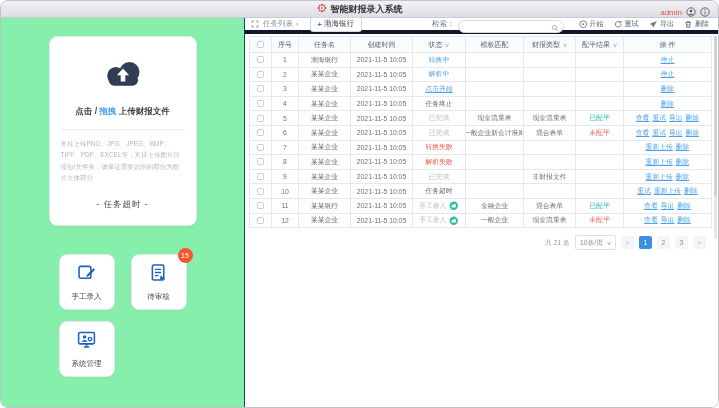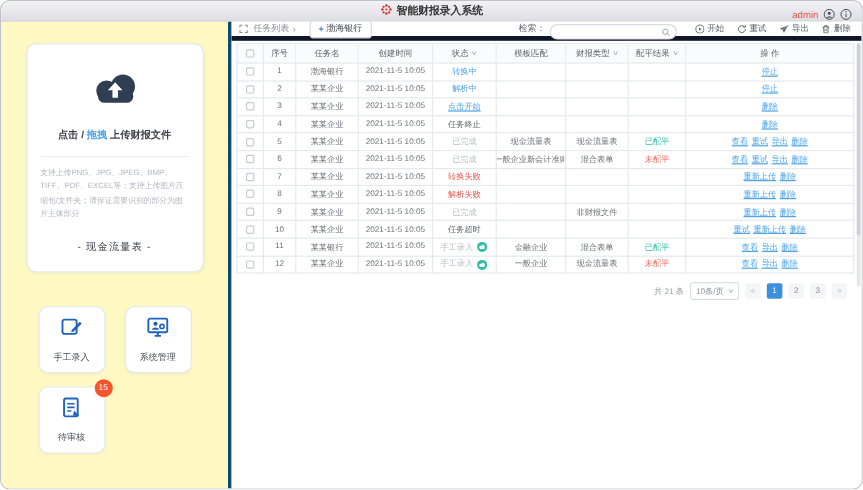--- a/index.html
+++ b/index.html
@@ -8,21 +8,21 @@
 
   
   .titlebar { height:17px; background:linear-gradient(#f3f3f6,#dddde3); border-bottom:1px solid #c9cbd1; display:flex; align-items:center; justify-content:center; position:relative; }
   .title-group { display:flex; align-items:flex-start; gap:4px; font-size:9px; color:#333; font-weight:bold; }
   .titlebar-right { position:absolute; right:8px; top:0; height:100%; display:flex; align-items:flex-end; gap:4px; }
   .admin-name { font-size:8px; color:#e2574c; }
   .tb-icon { display:flex; align-items:center; }
 
   
   .body-row { display:flex; height:389px; }
-  .sidebar { width:192px; background:#fef9c3; border-right:3px solid #0c4a6e; padding-top:14px; flex:none; }
+  .sidebar { width:244px; background:#86efac; border-right:1px solid #0c4a6e; padding-top:14px; flex:none; }
   .main { flex:1; display:flex; flex-direction:column; background:#fff; position:relative; min-width:0; }
 
   
   .upload-card { width:148px; margin:4px auto 0; background:#fff; border:1px solid #e4e7ed; border-radius:8px; padding:20px 11px 14px; text-align:center; box-shadow:0 1px 3px rgba(60,70,90,.05); }
   .upload-title { margin-top:12px; font-size:8.5px; font-weight:bold; color:#3a3f48; }
   .upload-title .drag-link { color:#4da3e8; }
   .upload-divider { border:none; border-top:1px solid #ededf1; margin:11px 0 8px; }
   .upload-hint { font-size:6.5px; color:#b1b6c0; text-align:left; line-height:1.75; }
   .upload-action { margin-top:15px; font-size:8.5px; color:#3a3f48; letter-spacing:1px; }
 
@@ -127,48 +127,48 @@
                 <circle cx="41" cy="21" r="14"></circle>
                 <rect x="12" y="25" width="41" height="15" rx="7.5"></rect>
               </g>
               <path d="M32 16l8.5 9.5h-5.3V34h-6.4v-8.5h-5.3z" fill="#fff"></path>
             </svg></span>
         <div class="upload-title">
           <span>点击</span><span> / </span><span class="drag-link">拖拽</span><span> 上传财报文件</span>
         </div>
         <hr class="upload-divider">
         <div class="upload-hint">支持上传PNG、JPG、JPEG、BMP、TIFF、PDF、EXCEL等；支持上传图片压缩包/文件夹；请保证需要识别的部分为图片主体部分</div>
-        <div class="upload-action">- 现金流量表 -</div>
+        <div class="upload-action">- 任务超时 -</div>
       </div>
       <div class="apps-grid" id="apps-grid">
           <div class="app-card">
             <span><svg width="21" height="21" viewBox="0 0 24 24" fill="none" stroke="#1f62be" stroke-width="1.8">
                 <rect x="3.5" y="5" width="13.5" height="13.5" rx="2"></rect>
                 <path d="M12.5 14.5l7.5-7.5 1.8 1.8-7.5 7.5-2.6.8z" fill="#1f62be" stroke="none"></path>
               </svg></span>
             <div class="app-label">手工录入</div>
           </div>
           <div class="app-card">
             <span><svg width="21" height="21" viewBox="0 0 24 24" fill="none" stroke="#1f62be" stroke-width="1.8">
+                <rect x="5" y="3.5" width="13" height="17" rx="1.5"></rect>
+                <path d="M8 8.5h7M8 12h7M8 15.5h4" stroke-width="1.5"></path>
+                <path d="M14.5 15l5 5h-6z" fill="#1f62be" stroke="none"></path>
+              </svg></span>
+            <div class="app-label">待审核</div>
+            <span class="app-badge">15</span>
+          </div>
+          <div class="app-card">
+            <span><svg width="21" height="21" viewBox="0 0 24 24" fill="none" stroke="#1f62be" stroke-width="1.8">
                 <rect x="3" y="4" width="18" height="13" rx="1.5"></rect>
                 <path d="M9 20.5h6M12 17v3.5"></path>
                 <circle cx="9.8" cy="9" r="2" fill="#1f62be" stroke="none"></circle>
                 <path d="M6.3 14.5c.7-2.6 6.3-2.6 7 0z" fill="#1f62be" stroke="none"></path>
                 <circle cx="16" cy="11.5" r="2" stroke-width="1.5"></circle>
               </svg></span>
             <div class="app-label">系统管理</div>
-          </div>
-          <div class="app-card">
-            <span><svg width="21" height="21" viewBox="0 0 24 24" fill="none" stroke="#1f62be" stroke-width="1.8">
-                <rect x="5" y="3.5" width="13" height="17" rx="1.5"></rect>
-                <path d="M8 8.5h7M8 12h7M8 15.5h4" stroke-width="1.5"></path>
-                <path d="M14.5 15l5 5h-6z" fill="#1f62be" stroke="none"></path>
-              </svg></span>
-            <div class="app-label">待审核</div>
-            <span class="app-badge">15</span>
           </div>
         </div>
     </div>
 
     <div class="main">
       <div class="toolbar">
         <span class="tb-icon">
             <svg width="8" height="8" viewBox="0 0 24 24" fill="none" stroke="#8a8f98" stroke-width="2.6">
               <path d="M3 9V3h6M15 3h6v6M21 15v6h-6M9 21H3v-6"></path>
             </svg>

